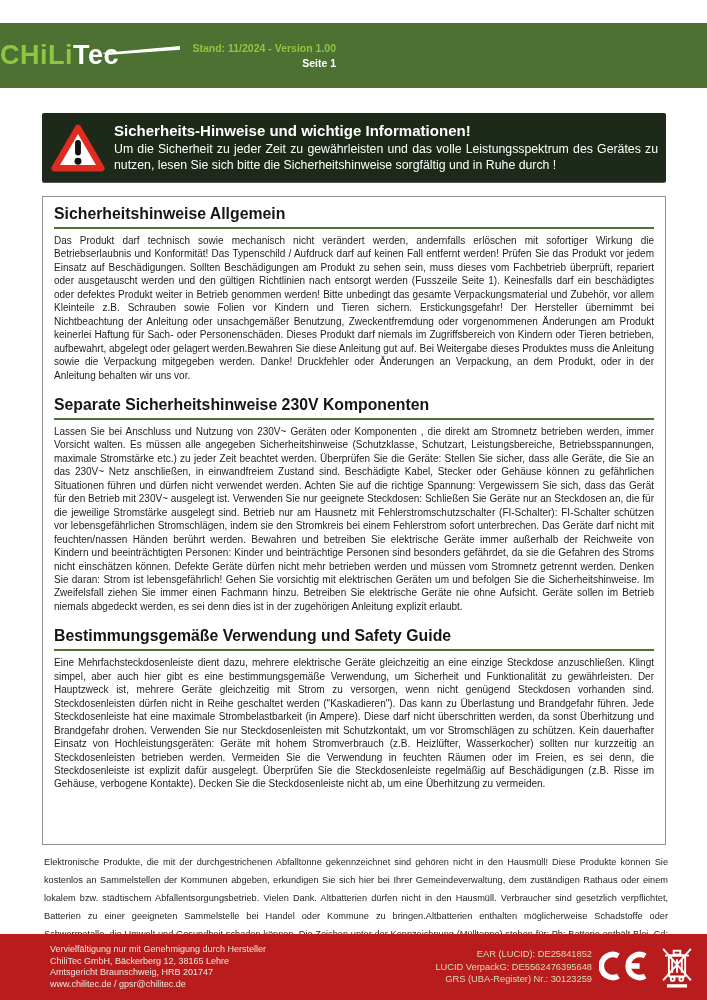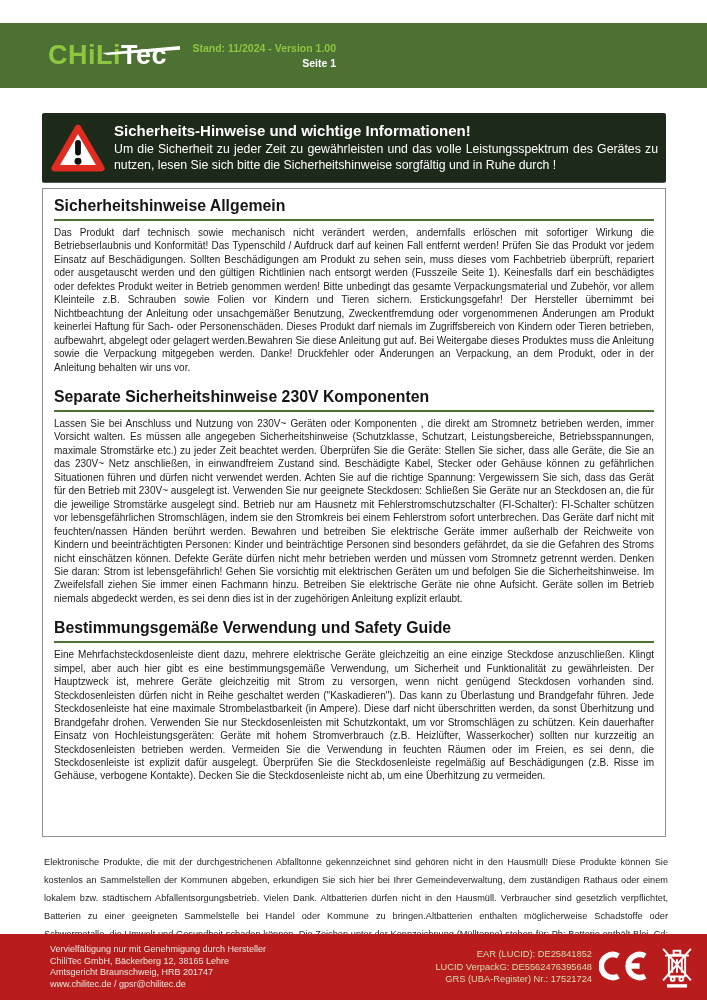--- a/index.html
+++ b/index.html
@@ -7,21 +7,21 @@
   .page {
     position:relative; width:707px; height:1000px; margin:0 auto;
     background:#ffffff; overflow:hidden;
     font-family:"Liberation Sans", sans-serif; color:#1d1d1d;
   }
   
   .header {
     position:absolute; top:23px; left:0; width:707px; height:65px;
     background:#4d7033; display:flex; align-items:center;
   }
-  .logo { position:relative; width:185px; padding-left:48px; font-weight:bold;
+  .logo { position:relative; width:185px; font-weight:bold;
           font-size:27px; letter-spacing:.5px; white-space:nowrap; }
   .logo-p1 { color:#8dc63f; }
   .logo-p2 { color:#ffffff; }
   .logo-swoosh {
     position:absolute; left:102px; top:6px; width:78px; height:9px; background:#ffffff;
     clip-path:polygon(0 78%, 100% 0, 100% 42%, 7% 100%);
   }
   .header-center { flex:1; text-align:center; color:#fff; margin-top:2px; }
   .header-title { font-size:29px; font-weight:bold; letter-spacing:-.5px;
                   display:inline-block; transform:scaleX(.93); line-height:30px; }
@@ -37,21 +37,21 @@
     background:#1d2a19; border-radius:2px; display:flex; align-items:center;
     color:#fff; box-shadow:0 1px 0 #555;
   }
   .banner-icon { width:72px; display:flex; justify-content:center; flex:0 0 72px; }
   .banner-text { flex:1; padding-right:8px; }
   .banner-title { font-size:15.5px; font-weight:bold; margin-bottom:2px;
                   display:block; transform:scaleX(.97); transform-origin:left; }
   .banner-body { font-size:12.3px; line-height:15.5px; text-align:justify; }
   
   .content-box {
-    position:absolute; top:188px; left:42px; width:624px; height:649px;
+    position:absolute; top:196px; left:42px; width:624px; height:649px;
     border:1.5px solid #8f8f8f; background:#fff; padding:7px 11px 0 11px; overflow:hidden;
   }
   .section { margin-bottom:13px; }
   .section-heading {
     font-size:17px; font-weight:bold; color:#151515;
     border-bottom:2px solid #4d7033; padding-bottom:3px; margin-bottom:5px;
   }
   .section-heading span { display:inline-block; transform:scaleX(.93); transform-origin:left; }
   .section-body {
     font-size:10px; line-height:13.45px; text-align:justify;
@@ -132,21 +132,21 @@
   <div class="footer">
     <div class="footer-left">
       <div>Vervielfältigung nur mit Genehmigung durch Hersteller</div>
       <div>ChiliTec GmbH, Bäckerberg 12, 38165 Lehre</div>
       <div>Amtsgericht Braunschweig, HRB 201747</div>
       <div>www.chilitec.de / gpsr@chilitec.de</div>
     </div>
     <div class="footer-right">
       <div>EAR (LUCID): DE25841852</div>
       <div>LUCID VerpackG: DE5562476395648</div>
-      <div>GRS (UBA-Register) Nr.: 17521724</div>
+      <div>GRS (UBA-Register) Nr.: 30123259</div>
     </div>
     <div class="ce-icon">
       <svg width="48" height="34" viewBox="0 0 104 62" aria-hidden="true">
         <path d="M 42 9 A 25 25 0 1 0 42 53" stroke="#ffffff" stroke-width="12" fill="none"></path>
         <path d="M 100 9 A 25 25 0 1 0 100 53" stroke="#ffffff" stroke-width="12" fill="none"></path>
         <line x1="62" y1="31" x2="88" y2="31" stroke="#ffffff" stroke-width="12"></line>
       </svg>
     </div>
     <div class="weee-icon">
       <svg width="34" height="44" viewBox="0 0 70 92" aria-hidden="true">

